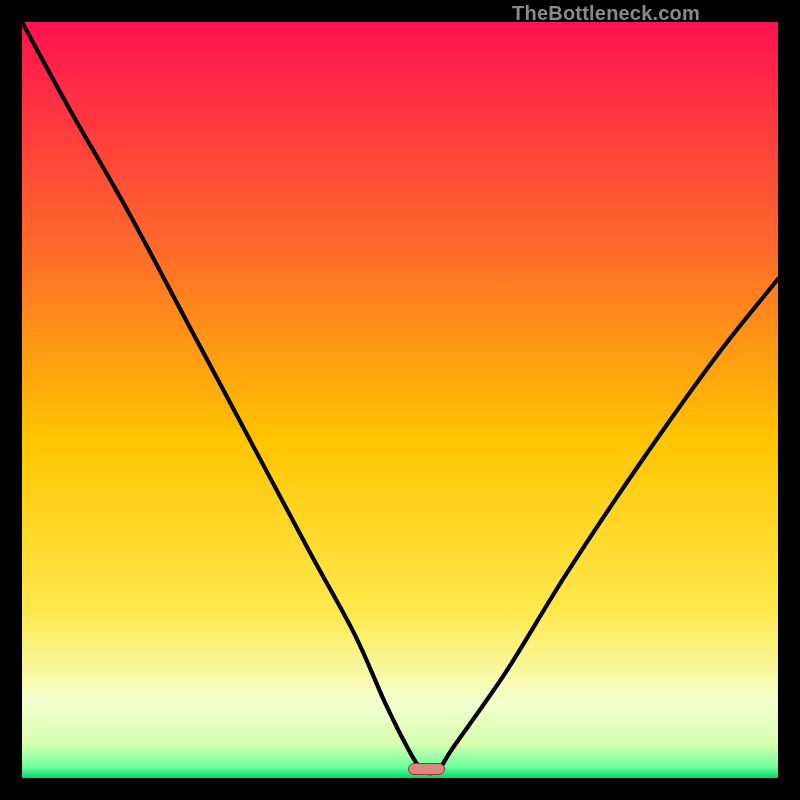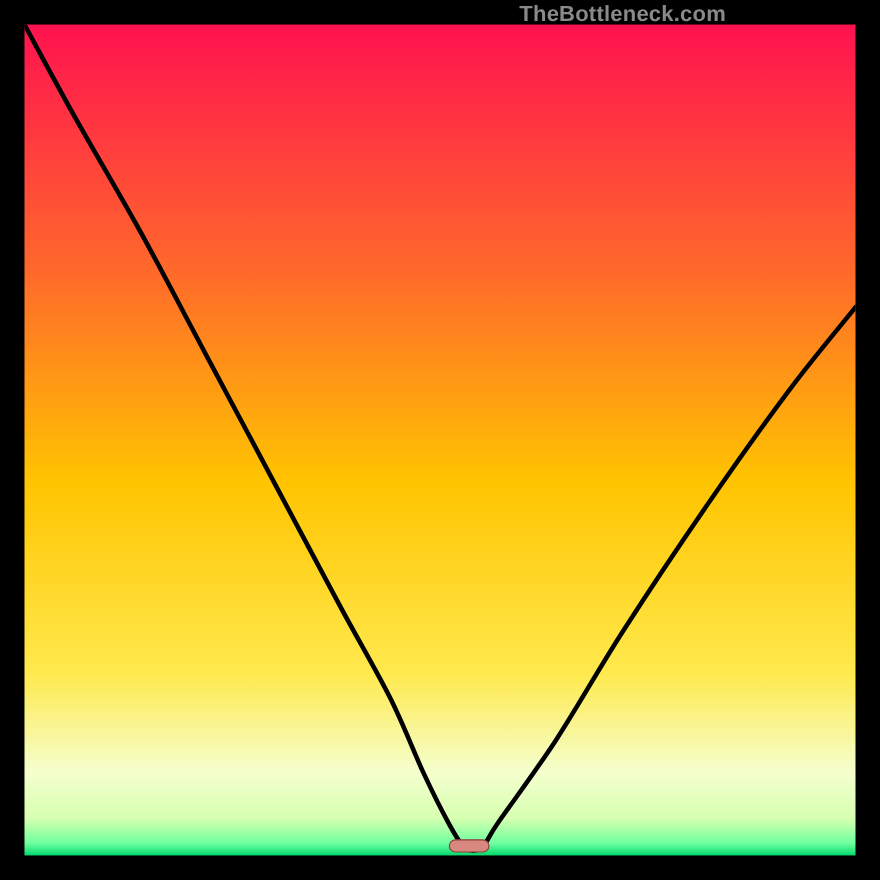--- a/index.html
+++ b/index.html
@@ -10,20 +10,21 @@
     background: #000;
     overflow: hidden;
   }
   .frame {
     position: absolute;
     left: 0;
     top: 0;
     width: 672px;
     height: 800px;
     background: #000;
+    padding-left: 40px;
   }
   .plot {
     position: absolute;
     left: 22px;
     top: 22px;
     width: 756px;
     height: 756px;
     overflow: hidden;
   }
   .gradient {

